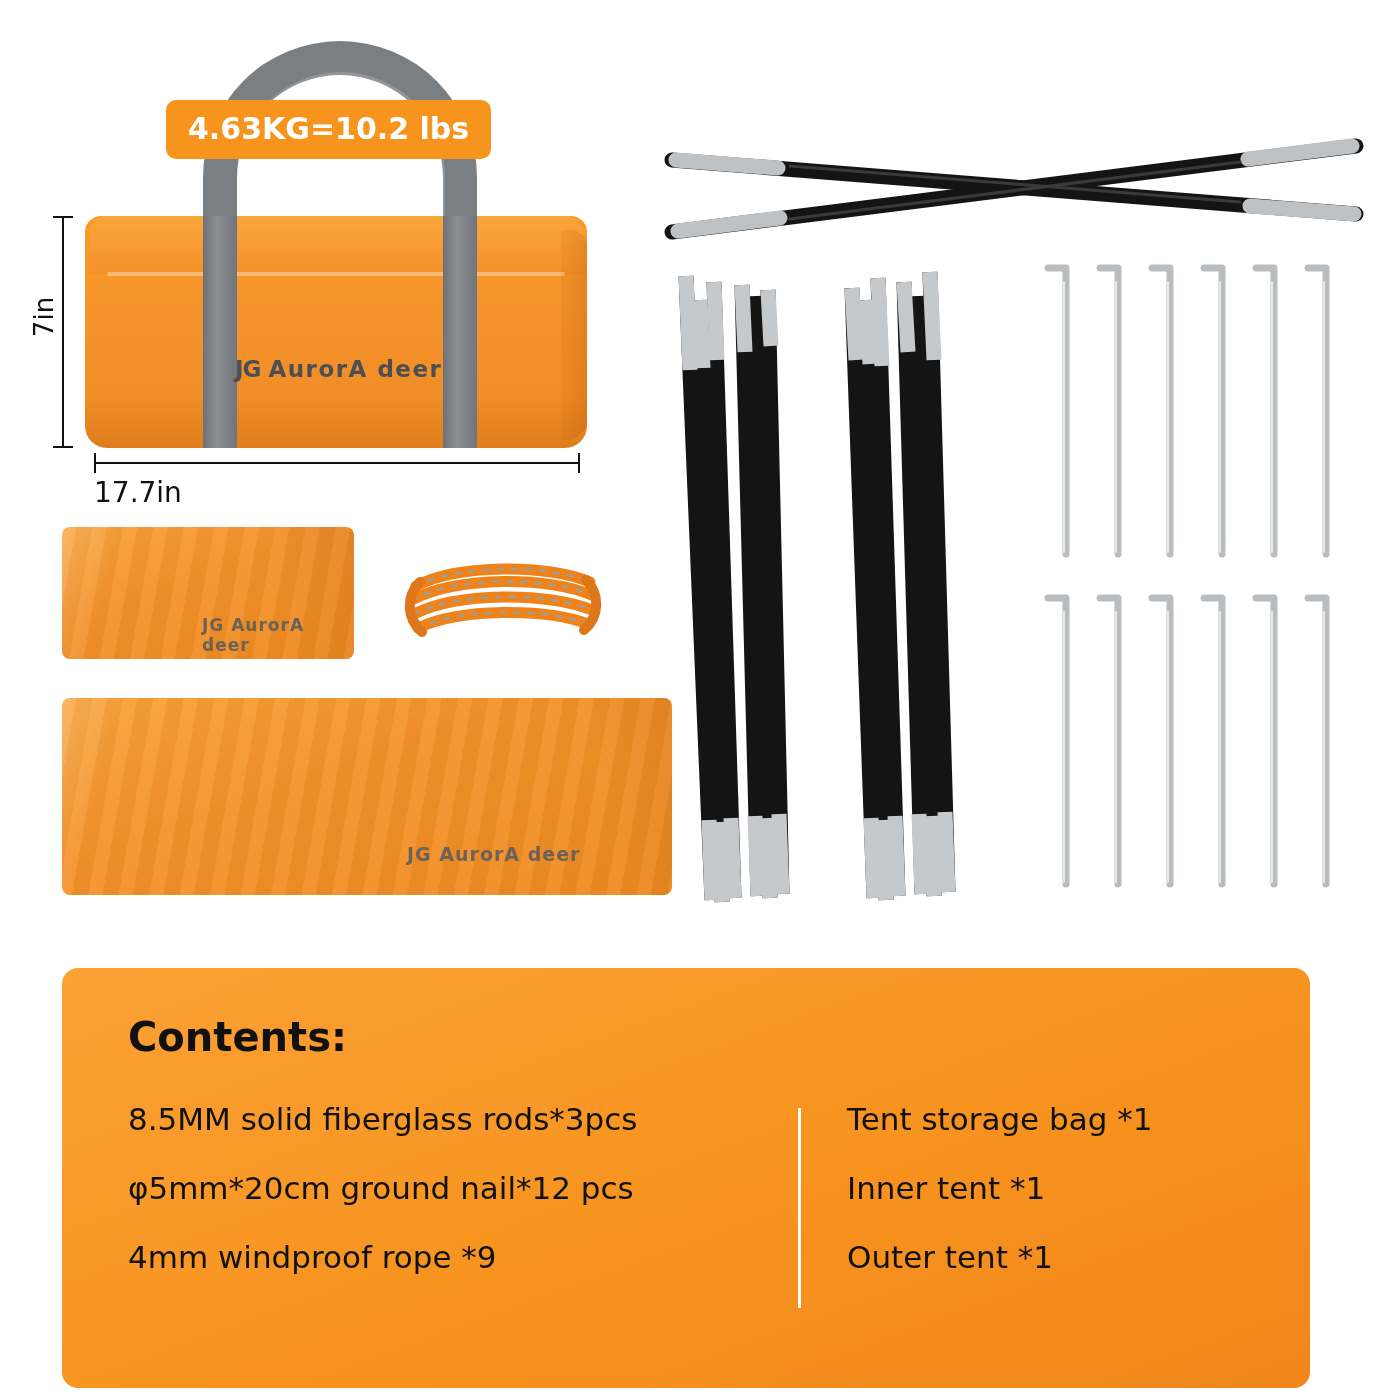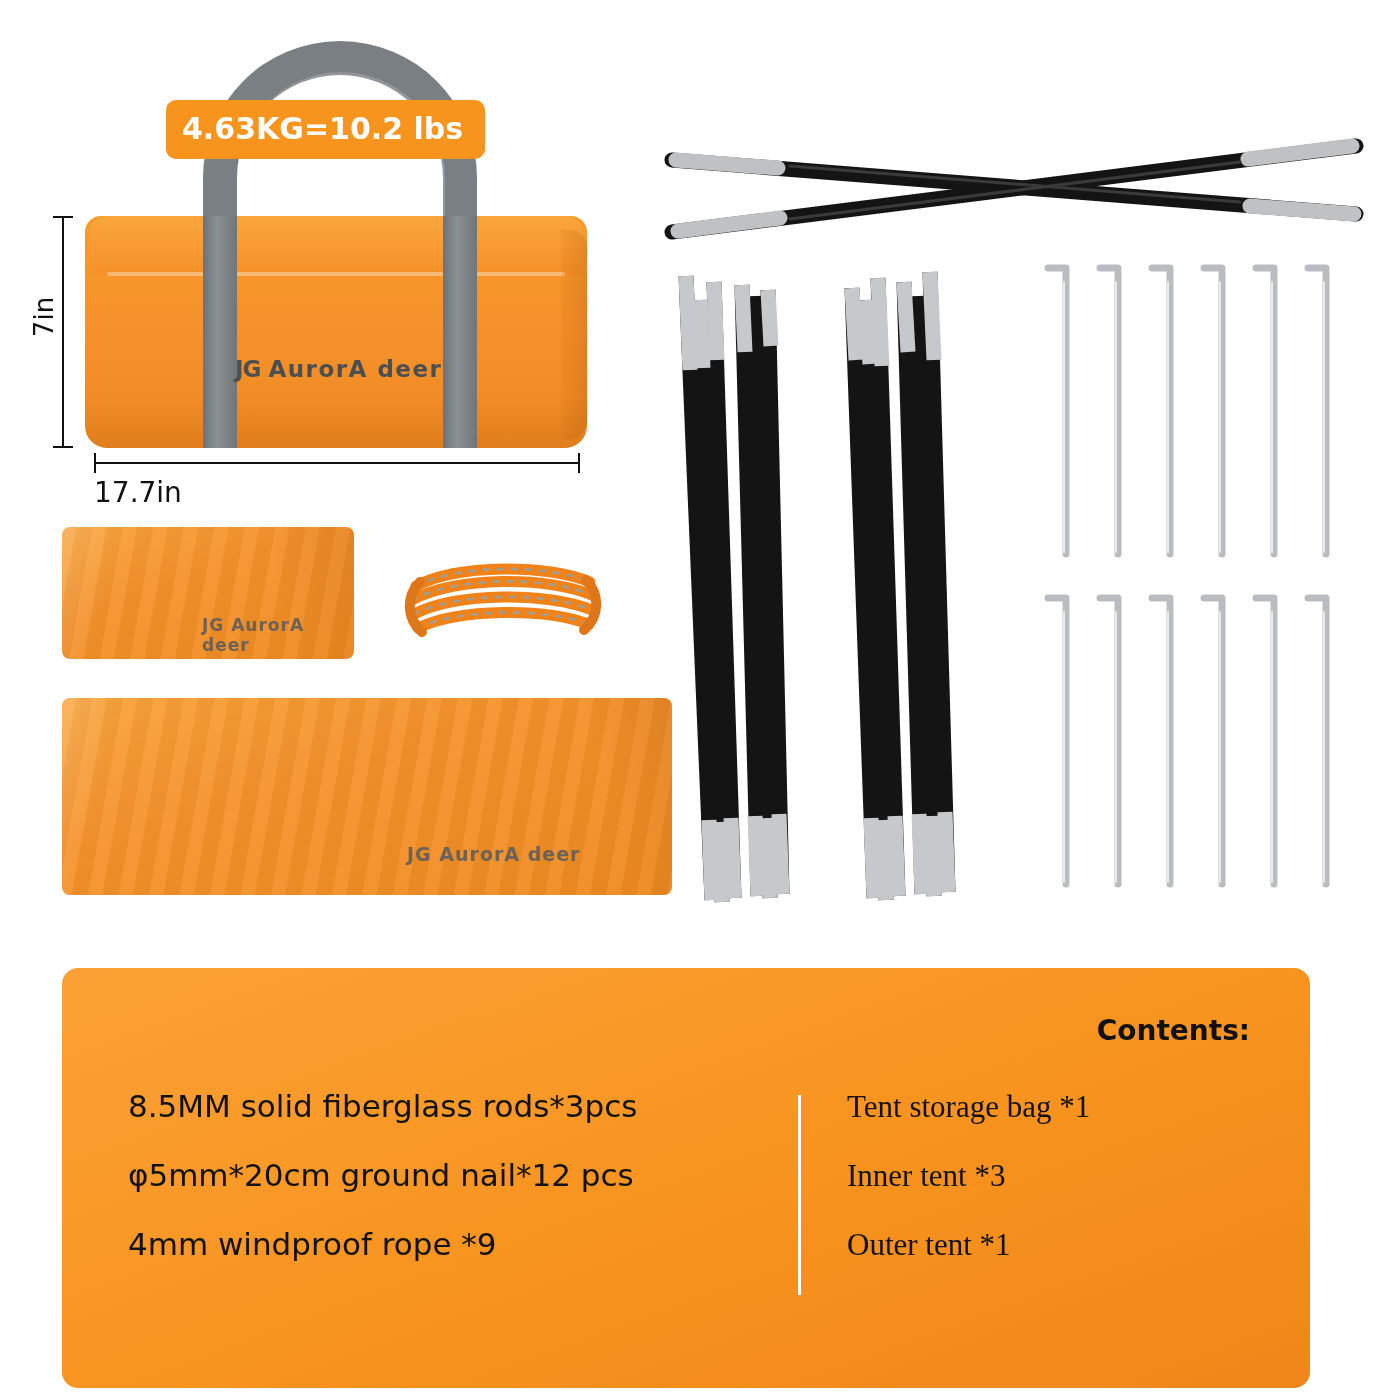--- a/index.html
+++ b/index.html
@@ -13,21 +13,21 @@
   }
 
   
   .weight-badge {
     position: absolute;
     left: 166px; top: 100px;
     background: #F7941D;
     color: #ffffff;
     font-size: 30px;
     font-weight: 700;
-    padding: 11px 22px 13px 16px;
+    padding: 11px 22px 13px 22px;
     border-radius: 10px;
     letter-spacing: 0px;
     white-space: nowrap;
     z-index: 40;
     font-family: "DejaVu Sans", sans-serif;
   }
 
   
   .dim-v {
     position: absolute;
@@ -180,39 +180,38 @@
   
   .contents {
     position: absolute;
     left: 62px; top: 968px;
     width: 1248px; height: 420px;
     background: linear-gradient(160deg,#FBA135 0%, #F7931E 55%, #F0861A 100%);
     border-radius: 16px;
     padding: 46px 60px 0 66px;
   }
   .contents-title {
-    font-size: 28px;
+    font-size: 40px;
     font-weight: 700;
     color: #111;
     margin: 0 0 44px 0;
     letter-spacing: 0px;
-    text-align: right;
   }
   .contents-cols {
     display: flex;
     align-items: center;
   }
   .col-left { width: 670px; }
   .col-divider {
     width: 3px;
     background: #ffffff;
     margin: 2px 46px 2px 0;
     height: 200px;
   }
-  .col-right { flex: 1; font-family: Liberation Serif, serif; }
+  .col-right { flex: 1; }
   .content-line {
     font-size: 31px;
     color: #111;
     line-height: 1.0;
     margin-bottom: 38px;
     white-space: nowrap;
   }
 </style>
 </head>
 <body>
@@ -371,17 +370,17 @@
   <h2 class="contents-title">Contents:</h2>
   <div class="contents-cols">
     <div class="col-left">
       <div class="content-line">8.5MM solid fiberglass rods*3pcs</div>
       <div class="content-line">φ5mm*20cm ground nail*12 pcs</div>
       <div class="content-line">4mm windproof rope *9</div>
     </div>
     <div class="col-divider"></div>
     <div class="col-right">
       <div class="content-line">Tent storage bag *1</div>
-      <div class="content-line">Inner tent *3</div>
+      <div class="content-line">Inner tent *1</div>
       <div class="content-line">Outer tent *1</div>
     </div>
   </div>
 </div>
 
 </body></html>

